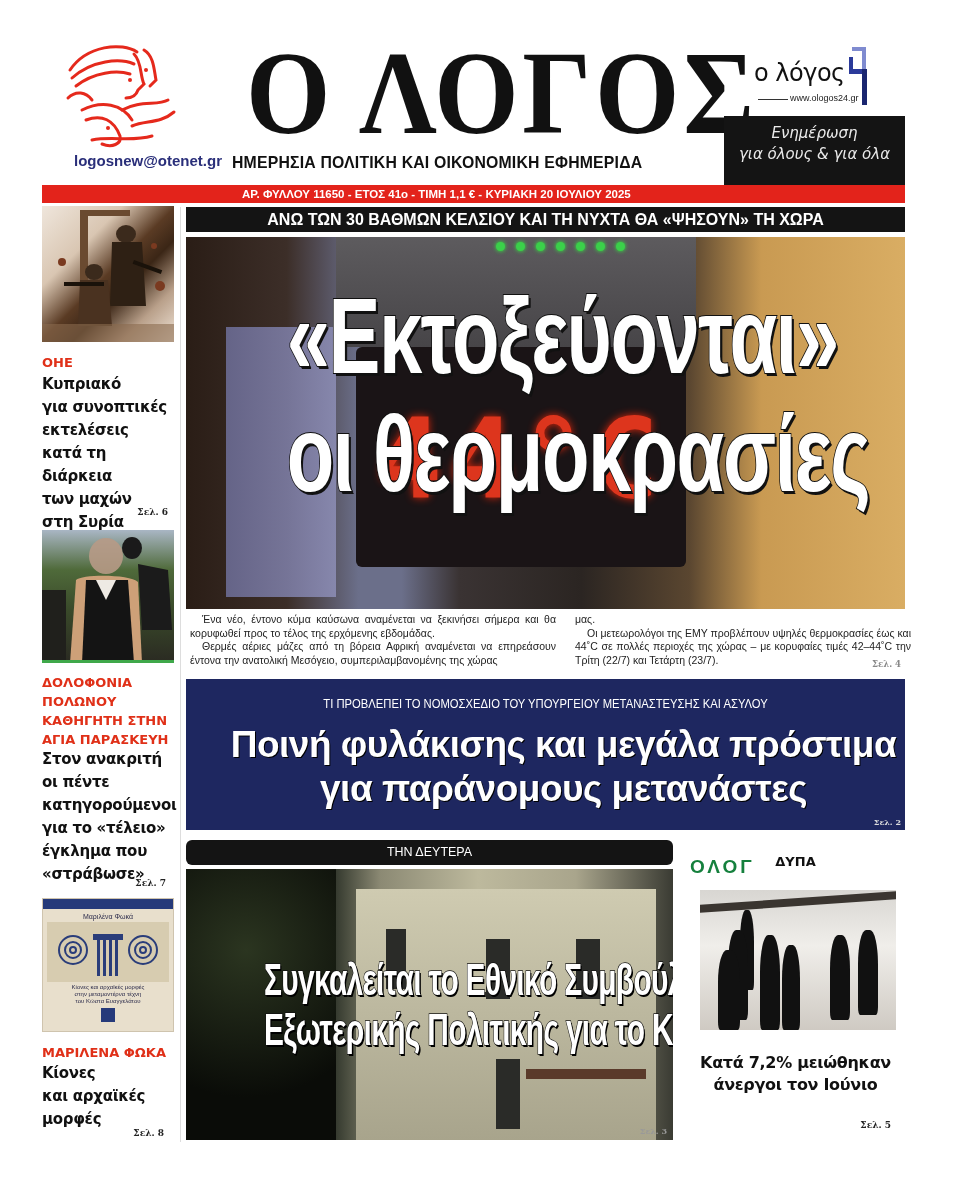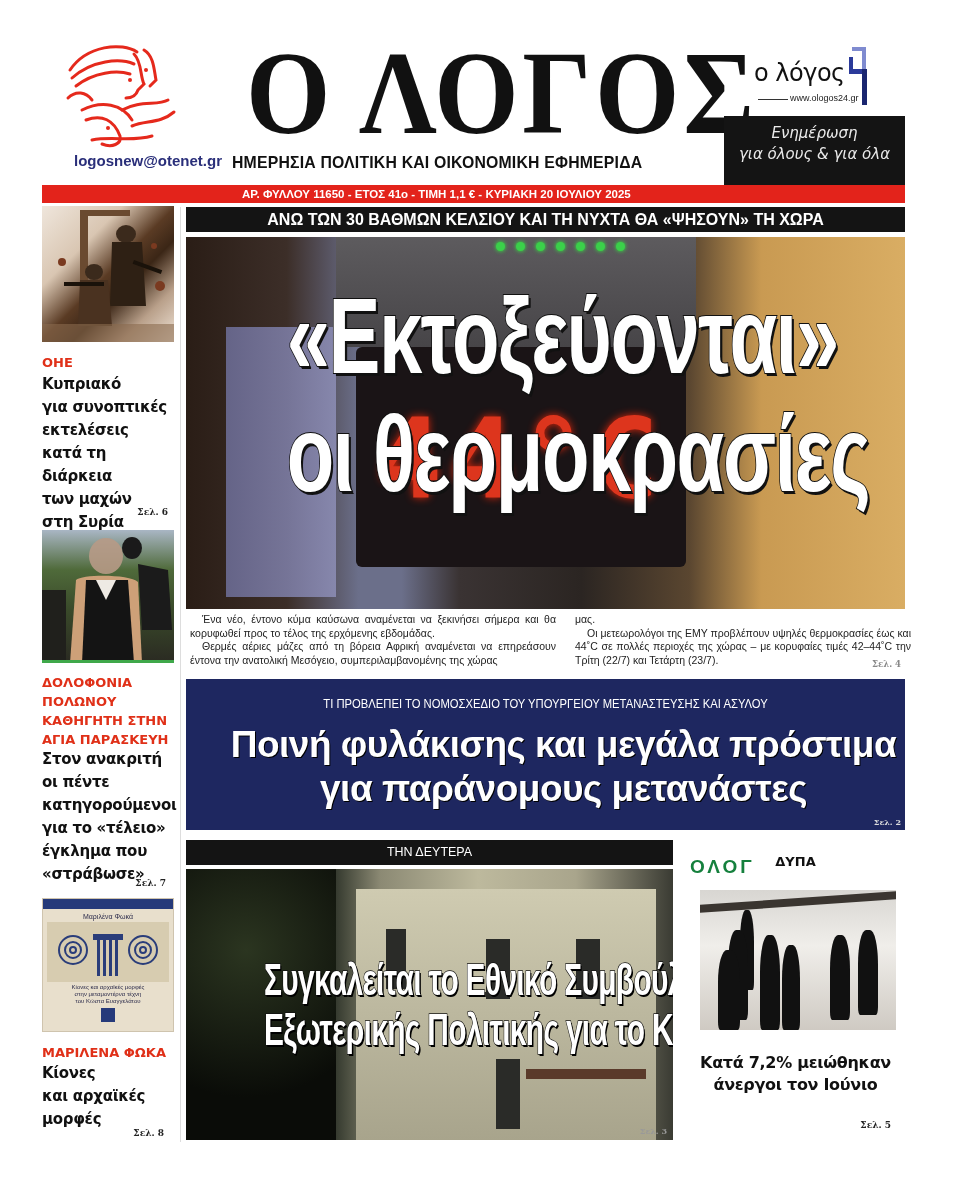--- a/index.html
+++ b/index.html
@@ -47,21 +47,21 @@
   #lede .c1 { left: 4px; width: 366px; }
   #lede .c2 { left: 380px; width: 336px; margin-left: 9px; }
   #lede p { text-indent: 12px; }
   #lede .page-ref { position: absolute; right: 4px; bottom: 0; color: #888; font-size: 8.5px; }
 
   #blue-box { left: 186px; top: 679px; width: 719px; height: 151px; background: #1e2760; color: #fff; text-align: center; }
   #blue-box .kick { position: absolute; left: 0; top: 18px; width: 100%; font-size: 12.5px; transform: scaleX(0.9); white-space: nowrap; }
   #blue-box .head { position: absolute; left: 0; top: 44px; width: 100%; font-size: 37px; font-weight: bold; line-height: 44px; letter-spacing: -0.5px; text-shadow: 1px 1px 0 #000; padding-left: 36px; }
   #blue-box .page-ref { position: absolute; right: 4px; bottom: 3px; color: #ddd; font-size: 8px; }
 
-  #monday-strap { left: 186px; top: 840px; width: 487px; height: 25px; background: #141414; color: #fff; font-size: 12.5px; text-align: center; line-height: 25px; }
+  #monday-strap { left: 186px; top: 840px; width: 487px; height: 25px; background: #141414; color: #fff; font-size: 12.5px; text-align: center; line-height: 25px; border-radius: 6px; }
   #bldg { left: 186px; top: 869px; width: 487px; height: 271px; overflow: hidden; background: linear-gradient(90deg, #0f1210 0%, #1b221a 28%, #8c8a74 40%, #bdb99d 60%, #a9a58c 80%, #3a3b33 100%); }
   #bldg .facade { position: absolute; left: 170px; top: 20px; width: 300px; height: 251px; background: linear-gradient(#cfcbb1, #a8a48c); }
   #bldg .win { position: absolute; background: #2a2b28; }
   #bldg .tree { position: absolute; left: 0; top: 0; width: 150px; height: 271px; background: radial-gradient(circle at 40% 30%, #2b3520, #0a0c08 70%); }
   #bldg-title { position: absolute; left: 0; top: 86px; width: 487px; text-align: center; color: #fff; font-weight: bold; font-size: 44px; line-height: 50px; letter-spacing: -1px; transform: scaleX(0.68); transform-origin: center; -webkit-text-stroke: 1.5px #111; paint-order: stroke fill; text-shadow: 2px 2px 0 #000; white-space: nowrap; }
   #bldg .page-ref { position: absolute; right: 6px; bottom: 4px; color: #999; font-size: 8px; }
 
   #dypa-box { left: 686px; top: 840px; width: 219px; height: 300px; background: #ffffff; }
   #dypa-box .kick { position: absolute; left: 0; top: 14px; width: 100%; text-align: center; font-size: 13px; font-weight: bold; font-family: "DejaVu Sans", sans-serif; }
   #dypa-box .ghost { position: absolute; left: 4px; top: 16px; font-size: 19px; color: #15803d; font-weight: bold; letter-spacing: 3px; }

